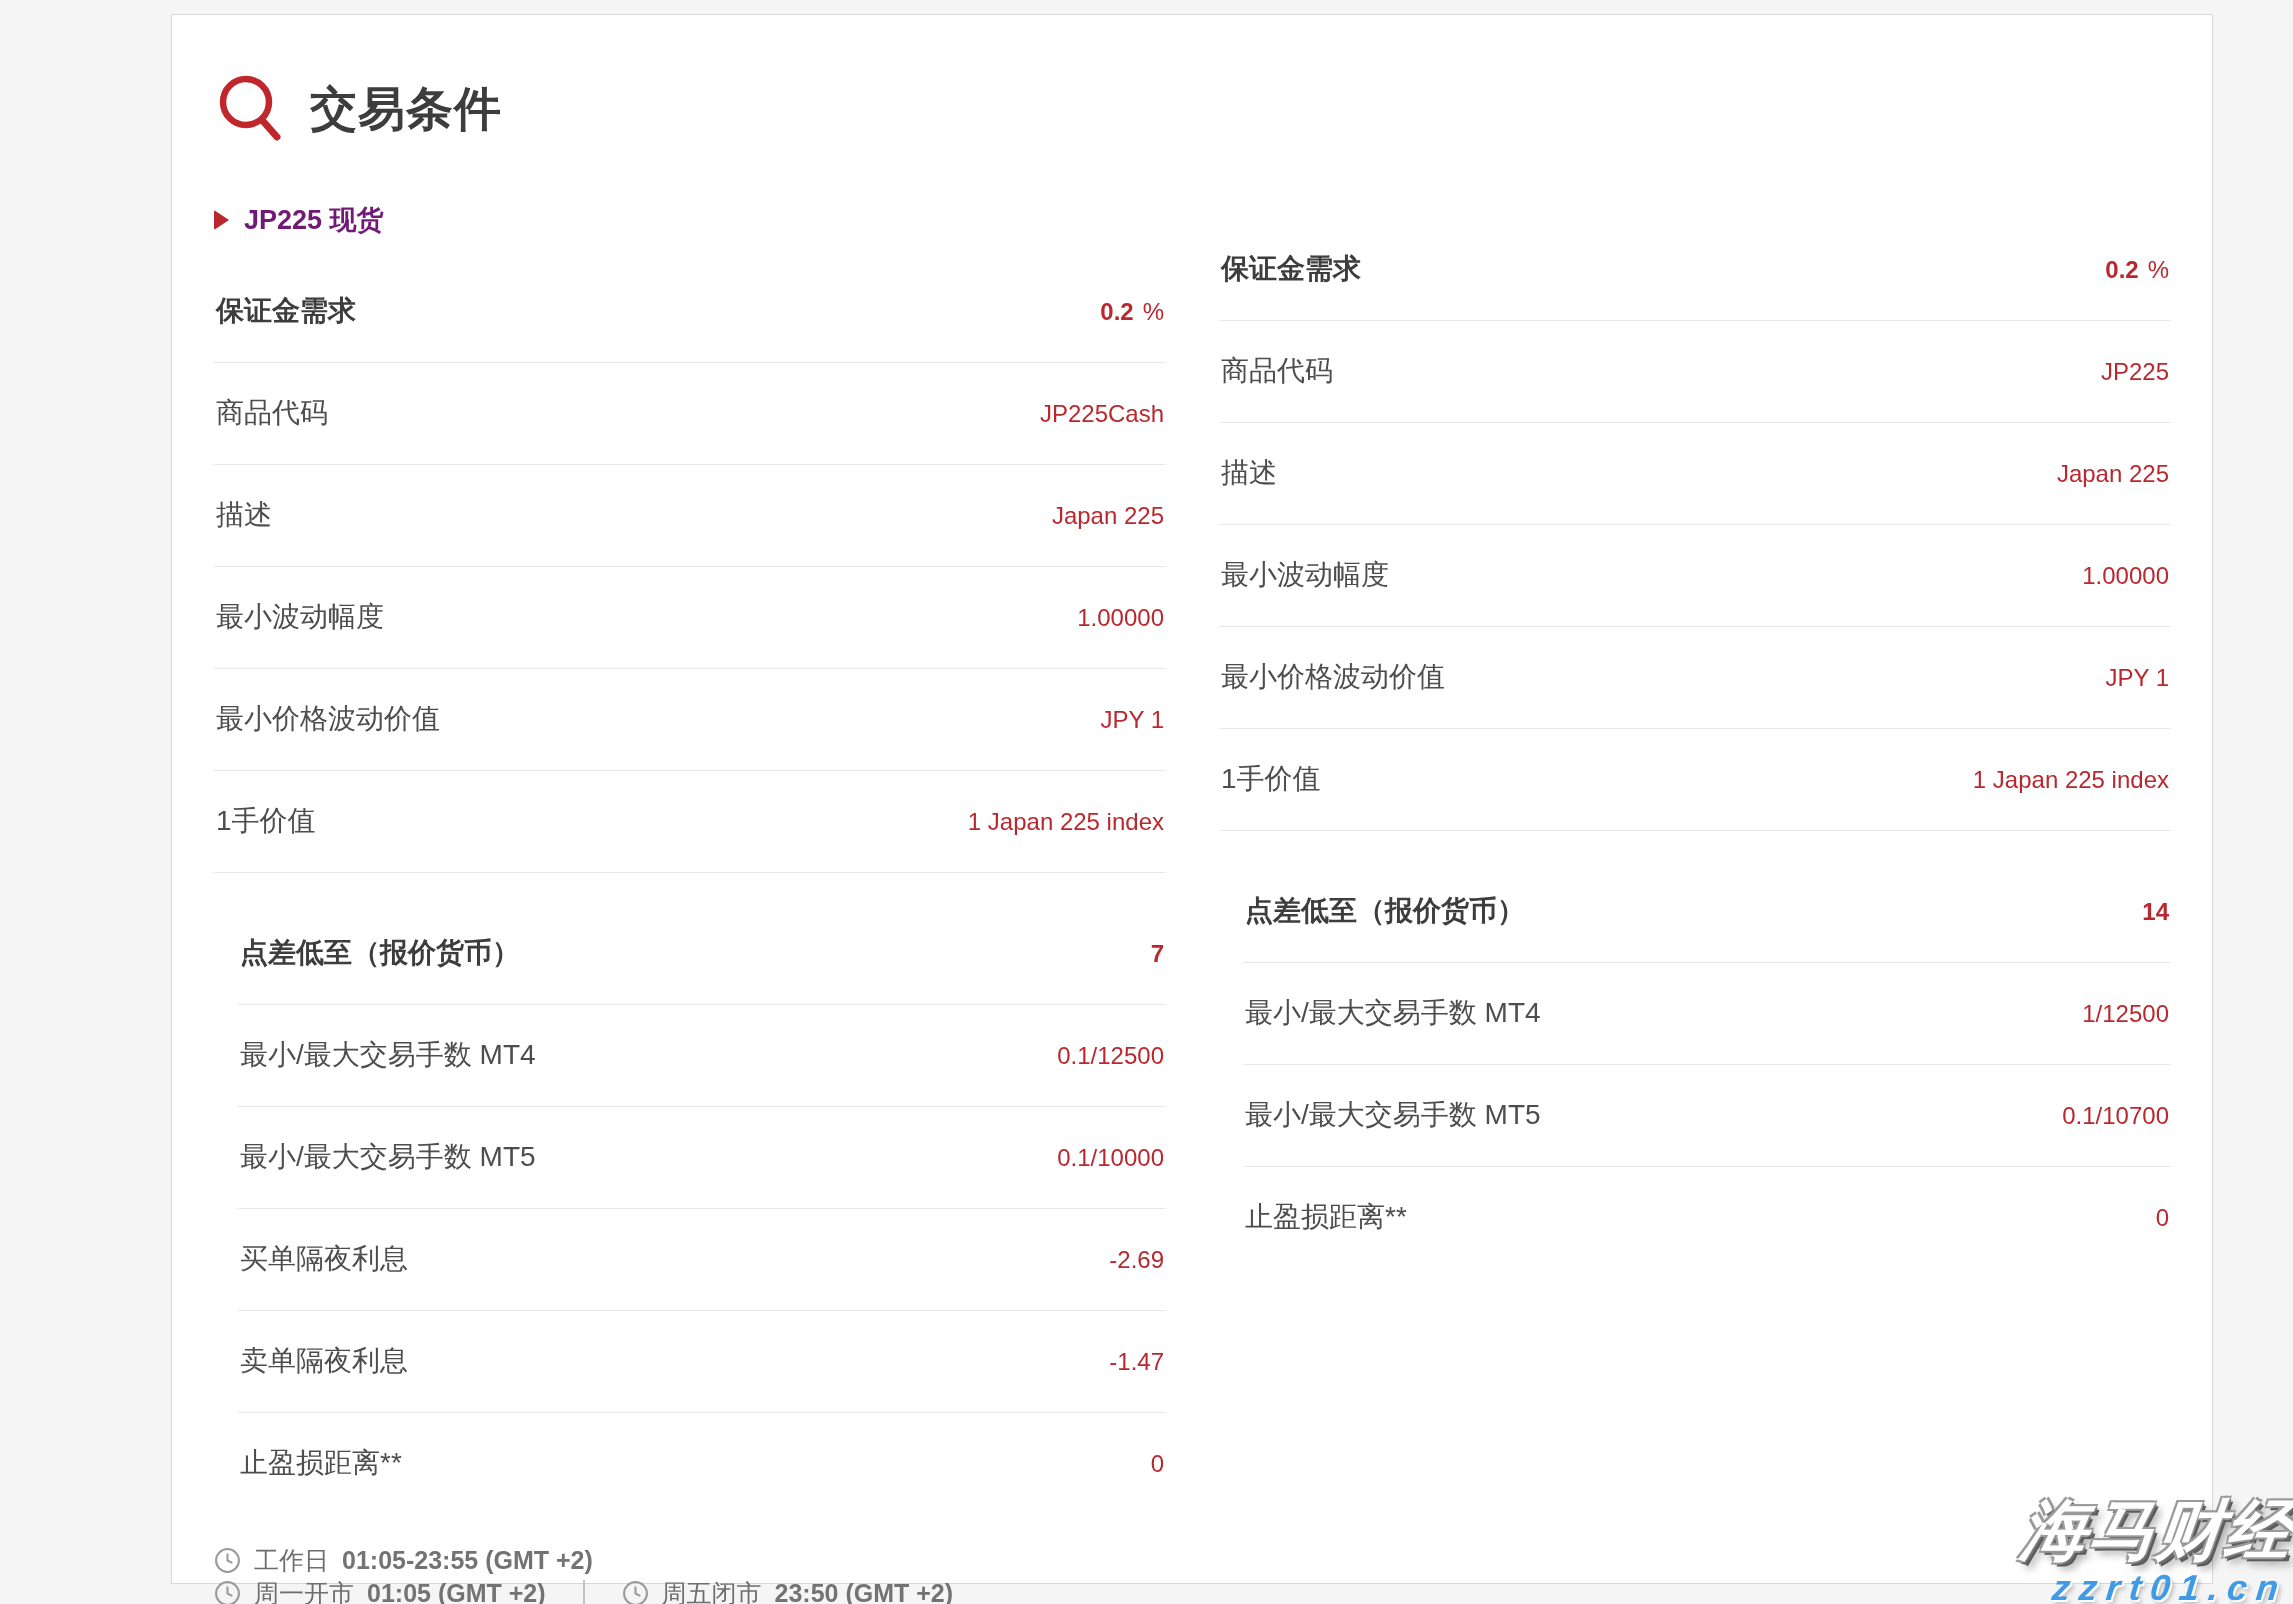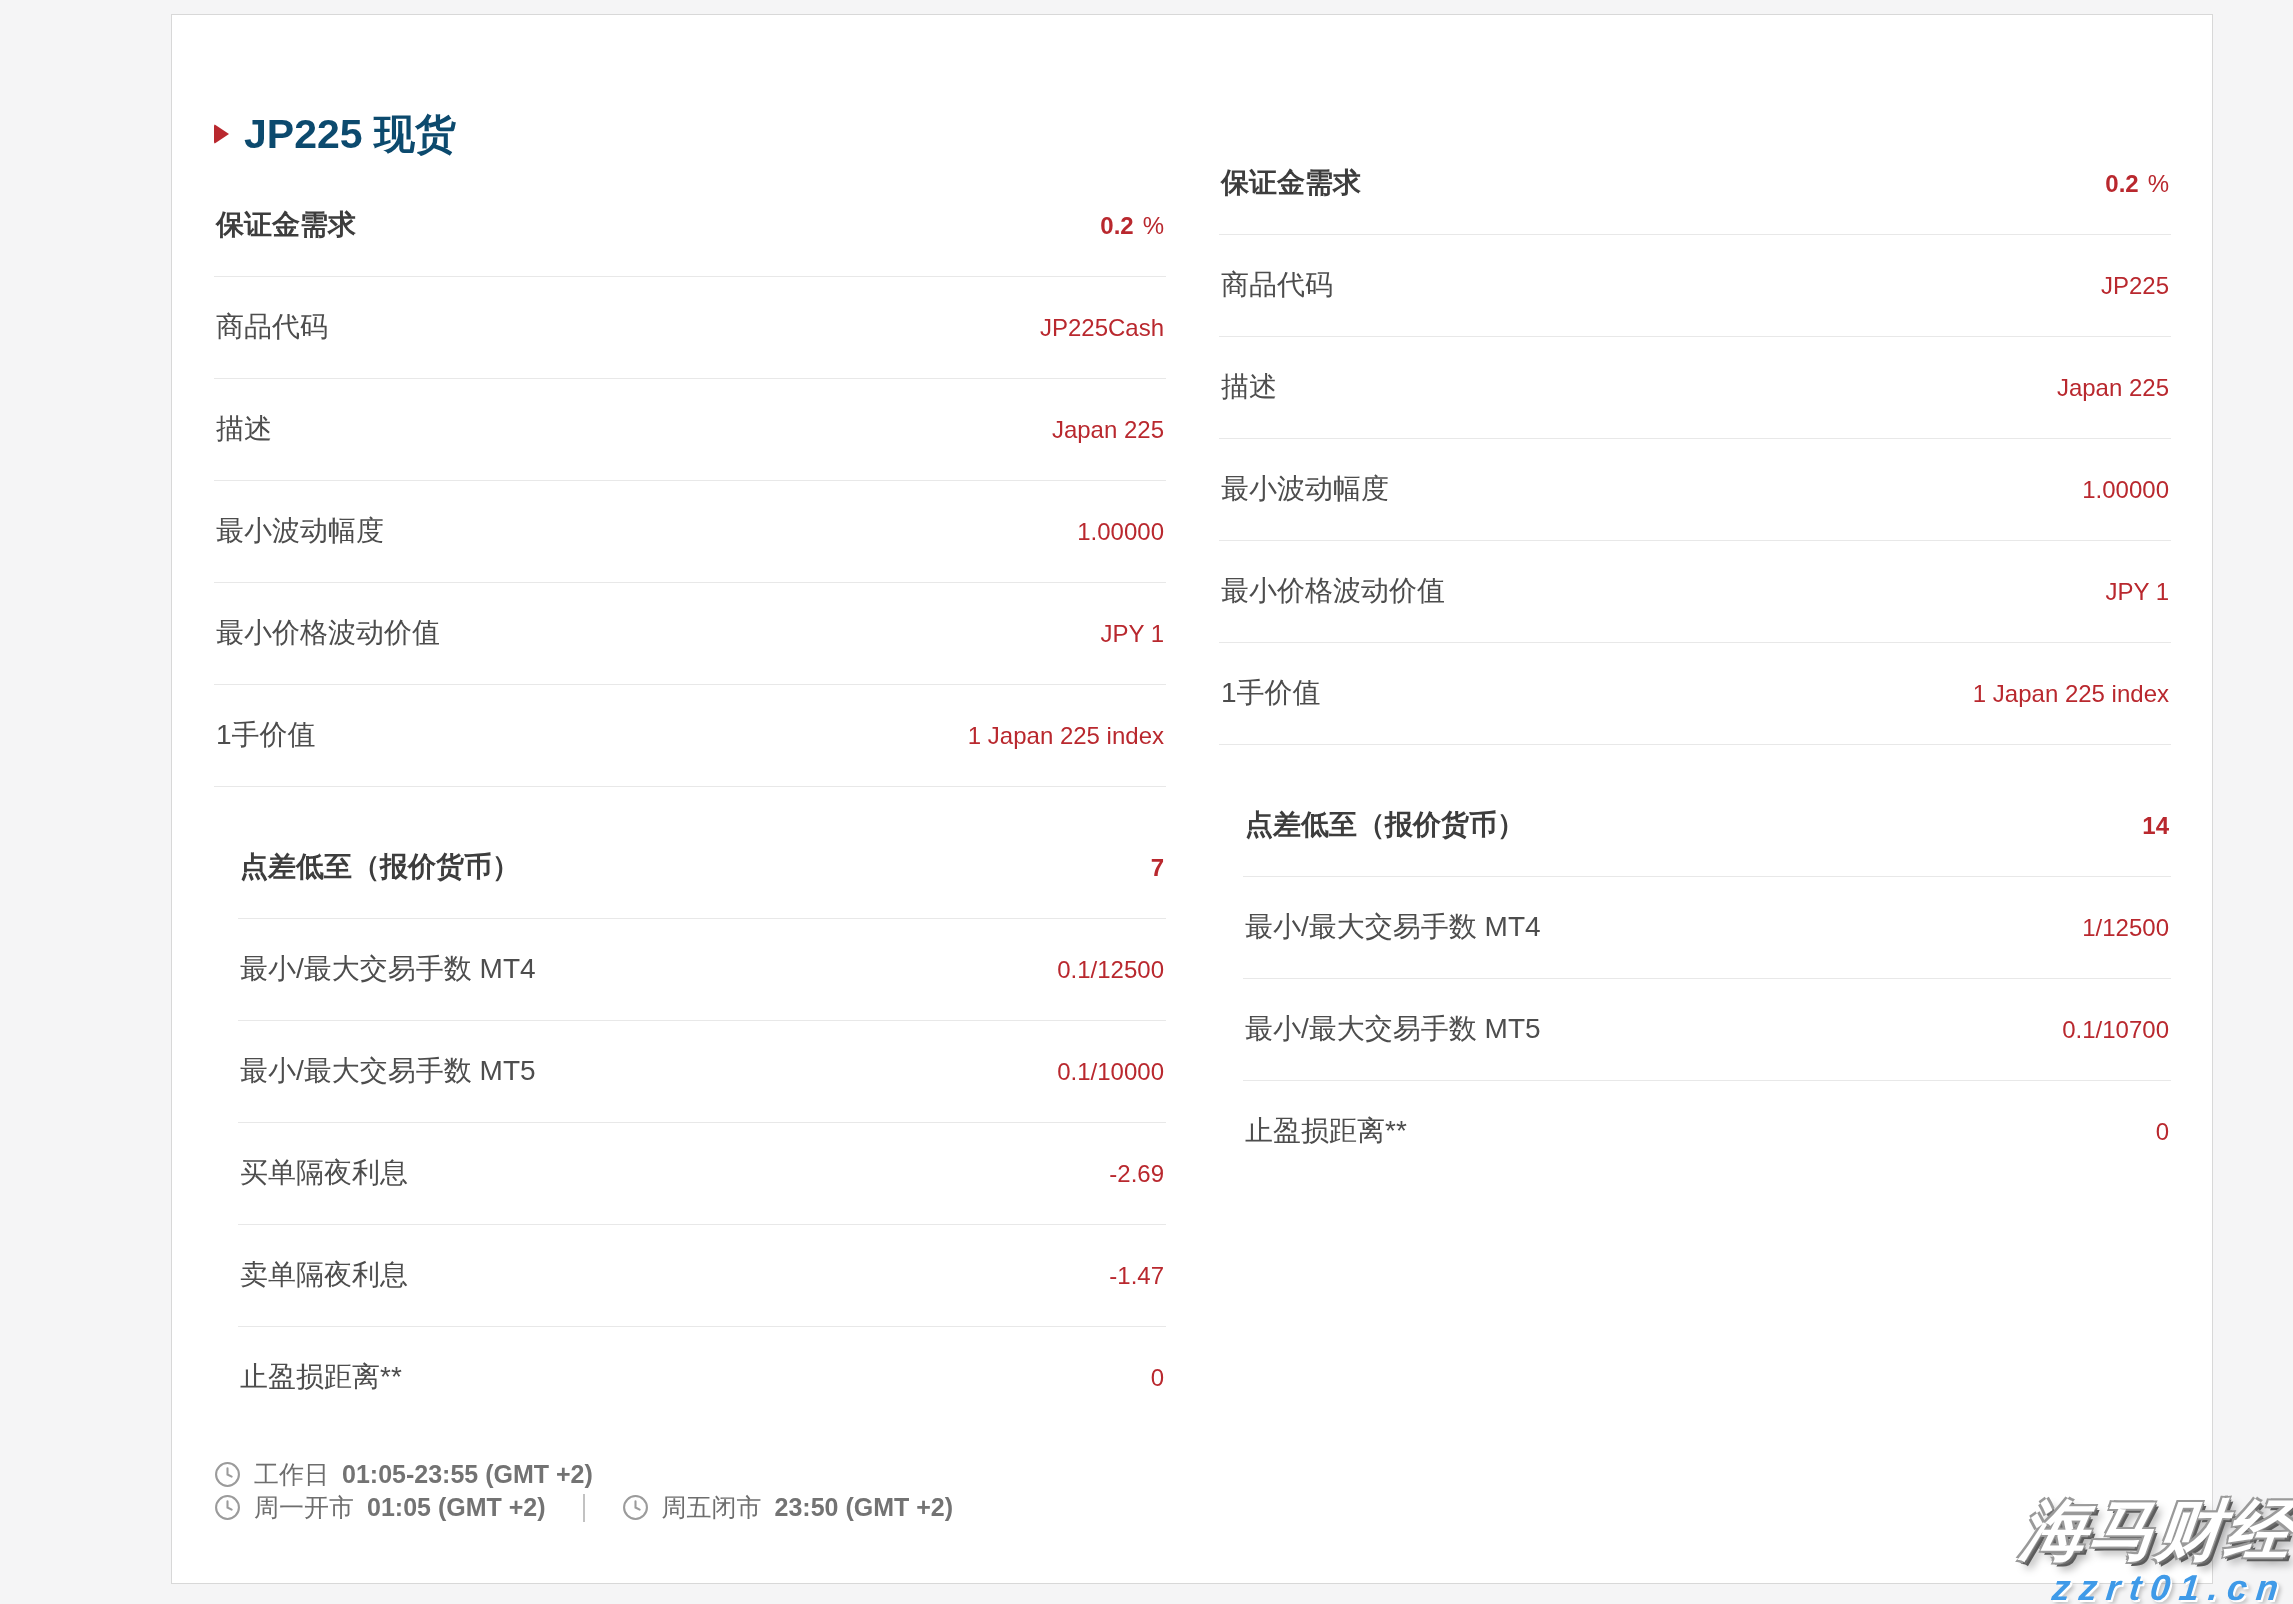--- a/index.html
+++ b/index.html
@@ -14,21 +14,21 @@
     box-sizing:border-box; background:#ffffff; border:1px solid #d8d8d8;
     padding:44px 41px 0 42px;
   }
   .title-row { display:flex; align-items:center; gap:28px; margin:14px 0 0 2px; height:72px; }
   .search-icon svg { display:block; }
   .page-title { font-size:47px; font-weight:700; color:#3d3d3d; margin:0; letter-spacing:1px; }
 
   .columns { display:flex; gap:53px; margin-top:54px; }
   .col { flex:1 1 0; min-width:0; }
 
-  .section-header { display:flex; align-items:center; gap:15px; font-size:41px; font-weight:700; color:#0c4a6e; height:42px; }
+  .section-header { display:flex; align-items:center; gap:15px; font-size:27px; font-weight:700; color:#701a75; height:42px; }
   .marker { width:0; height:0; border-left:15px solid #b9282e; border-top:10px solid transparent; border-bottom:10px solid transparent; border-radius:2px; flex:0 0 auto; }
 
   .table { margin-top:20px; }
   .table.table-gap { margin-top:30px;margin-left:24px; }
   .row { display:flex; justify-content:space-between; align-items:baseline; padding:31px 2px 32px 2px; border-bottom:1px solid #e8e8e8; }
   .table-gap .row:last-child { border-bottom:none; }
   .row .label { font-size:28px; color:#4d4d4d; white-space:nowrap;text-align:right; }
   .row.bold .label { font-weight:700; color:#3d3d3d; }
   .row .value { font-size:24px; color:#b9282e; white-space:nowrap; text-align:right; }
   .row.bold .value { font-weight:700; }
@@ -50,20 +50,29 @@
     font-size:36px; font-weight:800; font-style:italic; color:#3f9ae8; letter-spacing:9px; margin-top:2px;
     text-shadow:2px 2px 0 #ffffff, 4px 4px 4px rgba(0,0,0,0.25);
   }
 </style>
 </head>
 <body>
 
 <div class="viewport">
   <div class="card">
 
+    <div class="title-row">
+      <span class="search-icon">
+        <svg width="66" height="72" viewBox="0 0 66 72">
+          <circle cx="30" cy="29" r="23" fill="none" stroke="#c0272d" stroke-width="6.5"></circle>
+          <line x1="46" y1="47" x2="61" y2="64" stroke="#c0272d" stroke-width="7" stroke-linecap="round"></line>
+        </svg>
+      </span>
+      <h1 class="page-title">交易条件</h1>
+    </div>
 
     <div class="columns" id="columns">
         <div class="col">
           <div class="section-header">
             <span class="marker"></span>
             <span>JP225 现货</span>
           </div>
           <div class="table">
             <div class="row bold">
               <span class="label">保证金需求</span>

